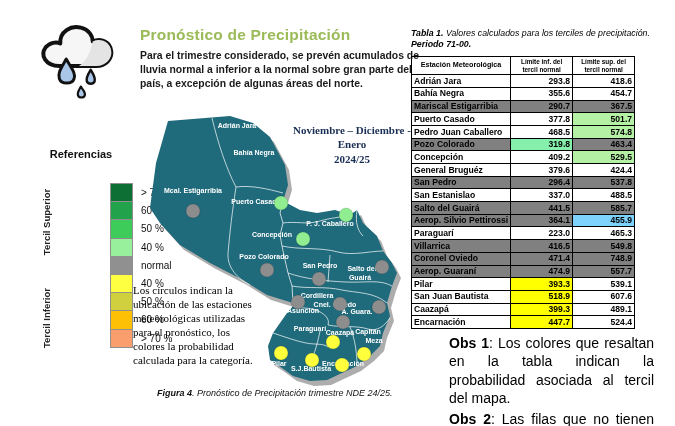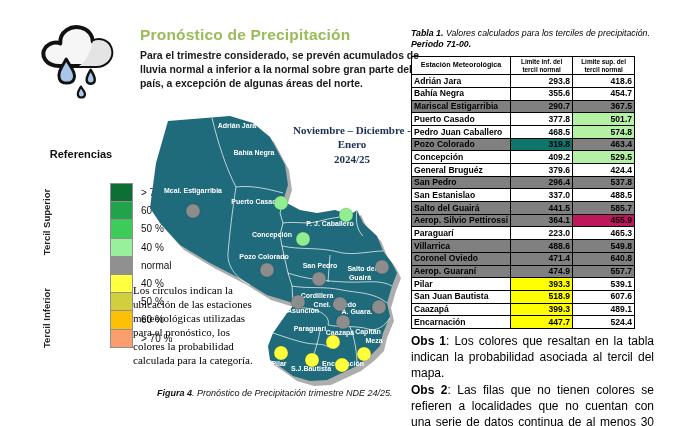--- a/index.html
+++ b/index.html
@@ -47,21 +47,21 @@
   .tbl-title .line2{font-weight:bold;}
   table.terciles{border-collapse:collapse;margin-top:5px;border:1.5px solid #000;}
   table.terciles th,table.terciles td{border:1px solid #000;}
   table.terciles th{font-size:6.4px;font-weight:bold;text-align:center;
                     padding:1px 2px;line-height:1.2;vertical-align:middle;}
   table.terciles th.station-h{font-size:7.2px;width:92px;}
   table.terciles th.num-h{width:57px;}
   table.terciles td{font-size:8.6px;font-weight:bold;color:#000;padding:0 2px;
                     height:11.7px;line-height:1;white-space:nowrap;}
   table.terciles td.num{text-align:right;}
-  .obs{margin-top:5px;font-size:12px;color:#000;line-height:1.32;text-align:justify;}
+  .obs{margin-top:5px;font-size:14px;color:#000;line-height:1.32;text-align:justify;margin-left:38px;}
   .obs b{font-weight:bold;}
 </style>
 </head>
 <body>
 
 <div class="page">
 
   <svg class="rain-icon" viewBox="0 0 100 100" aria-hidden="true">
     <path d="M32,53 C18,53 12,42 18,34 C22,29 29,28 33,30 C32,18 44,11 54,14 C62,16 66,22 66,28 C75,24 84,29 85,38 C86,46 79,53 70,53 Z" fill="#f6f6f6" stroke="#111" stroke-width="4" stroke-linejoin="round"></path>
     <path d="M66,28 C75,24 84,29 85,38 C86,46 79,53 70,53 L52,53 C60,48 64,38 66,28 Z" fill="#e4e4e4" stroke="none"></path>
@@ -232,21 +232,21 @@
             <td class="num">377.8</td>
             <td class="num" style="background: rgb(181, 241, 164);">501.7</td>
           </tr>
           <tr>
             <td>Pedro Juan Caballero</td>
             <td class="num">468.5</td>
             <td class="num" style="background: rgb(181, 241, 164);">574.8</td>
           </tr>
           <tr>
             <td style="background: rgb(128, 128, 128);">Pozo Colorado</td>
-            <td class="num" style="background: #0f766e; margin-top: 33px;">319.8</td>
+            <td class="num" style="background: #86efac; margin-top: 33px;">319.8</td>
             <td class="num" style="background: rgb(128, 128, 128);">463.4</td>
           </tr>
           <tr>
             <td>Concepción</td>
             <td class="num">409.2</td>
             <td class="num" style="background: rgb(181, 241, 164);">529.5</td>
           </tr>
           <tr>
             <td>General Bruguéz</td>
             <td class="num">379.6</td>
@@ -263,36 +263,36 @@
             <td class="num">488.5</td>
           </tr>
           <tr>
             <td style="background: rgb(128, 128, 128);">Salto del Guairá</td>
             <td class="num" style="background: rgb(128, 128, 128); margin-top: 24px;">441.5</td>
             <td class="num" style="background: rgb(128, 128, 128);">585.7</td>
           </tr>
           <tr>
             <td style="background: rgb(128, 128, 128);">Aerop. Silvio Pettirossi</td>
             <td class="num" style="background: rgb(128, 128, 128);">364.1</td>
-            <td class="num" style="background: #be185d;">455.9</td>
+            <td class="num" style="background: #7dd3fc;">455.9</td>
           </tr>
           <tr>
             <td>Paraguarí</td>
             <td class="num">223.0</td>
             <td class="num">465.3</td>
           </tr>
           <tr>
             <td style="background: rgb(128, 128, 128);">Villarrica</td>
-            <td class="num" style="background: rgb(128, 128, 128);">488.6</td>
+            <td class="num" style="background: rgb(128, 128, 128);">416.5</td>
             <td class="num" style="background: rgb(128, 128, 128);">549.8</td>
           </tr>
           <tr>
             <td style="background: rgb(128, 128, 128);">Coronel Oviedo</td>
             <td class="num" style="background: rgb(128, 128, 128);">471.4</td>
-            <td class="num" style="background: rgb(128, 128, 128);">640.8</td>
+            <td class="num" style="background: rgb(128, 128, 128);">748.9</td>
           </tr>
           <tr>
             <td style="background: rgb(128, 128, 128);">Aerop. Guaraní</td>
             <td class="num" style="background: rgb(128, 128, 128);">474.9</td>
             <td class="num" style="background: rgb(128, 128, 128);">557.7</td>
           </tr>
           <tr>
             <td>Pilar</td>
             <td class="num" style="background: rgb(255, 255, 0);">393.3</td>
             <td class="num">539.1</td>

